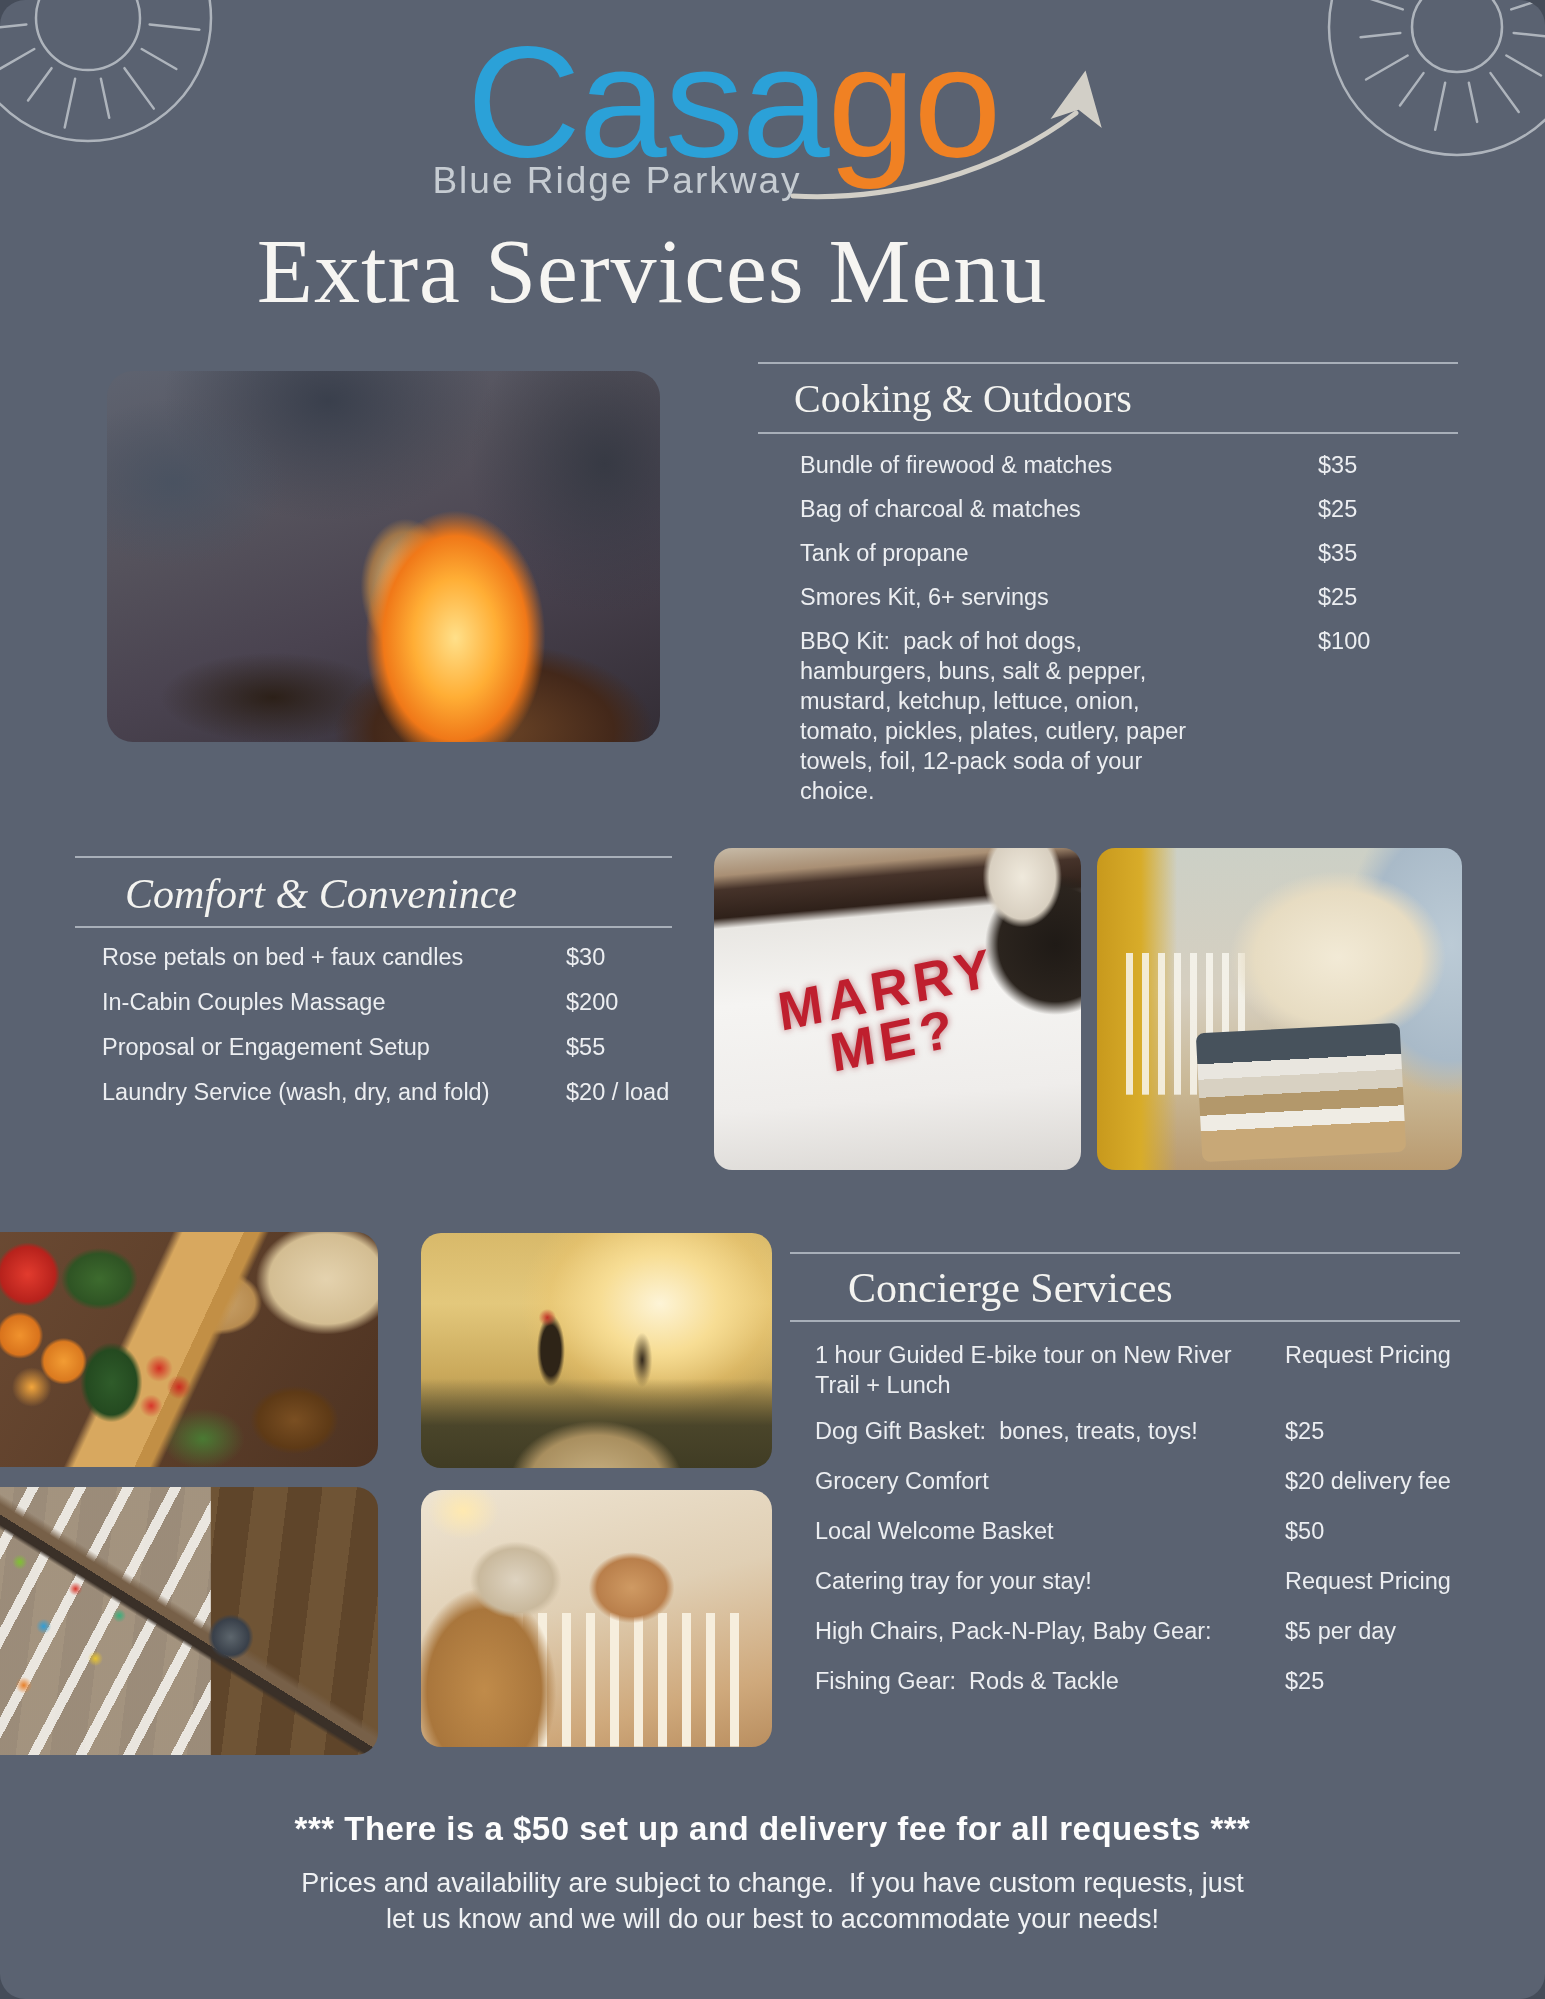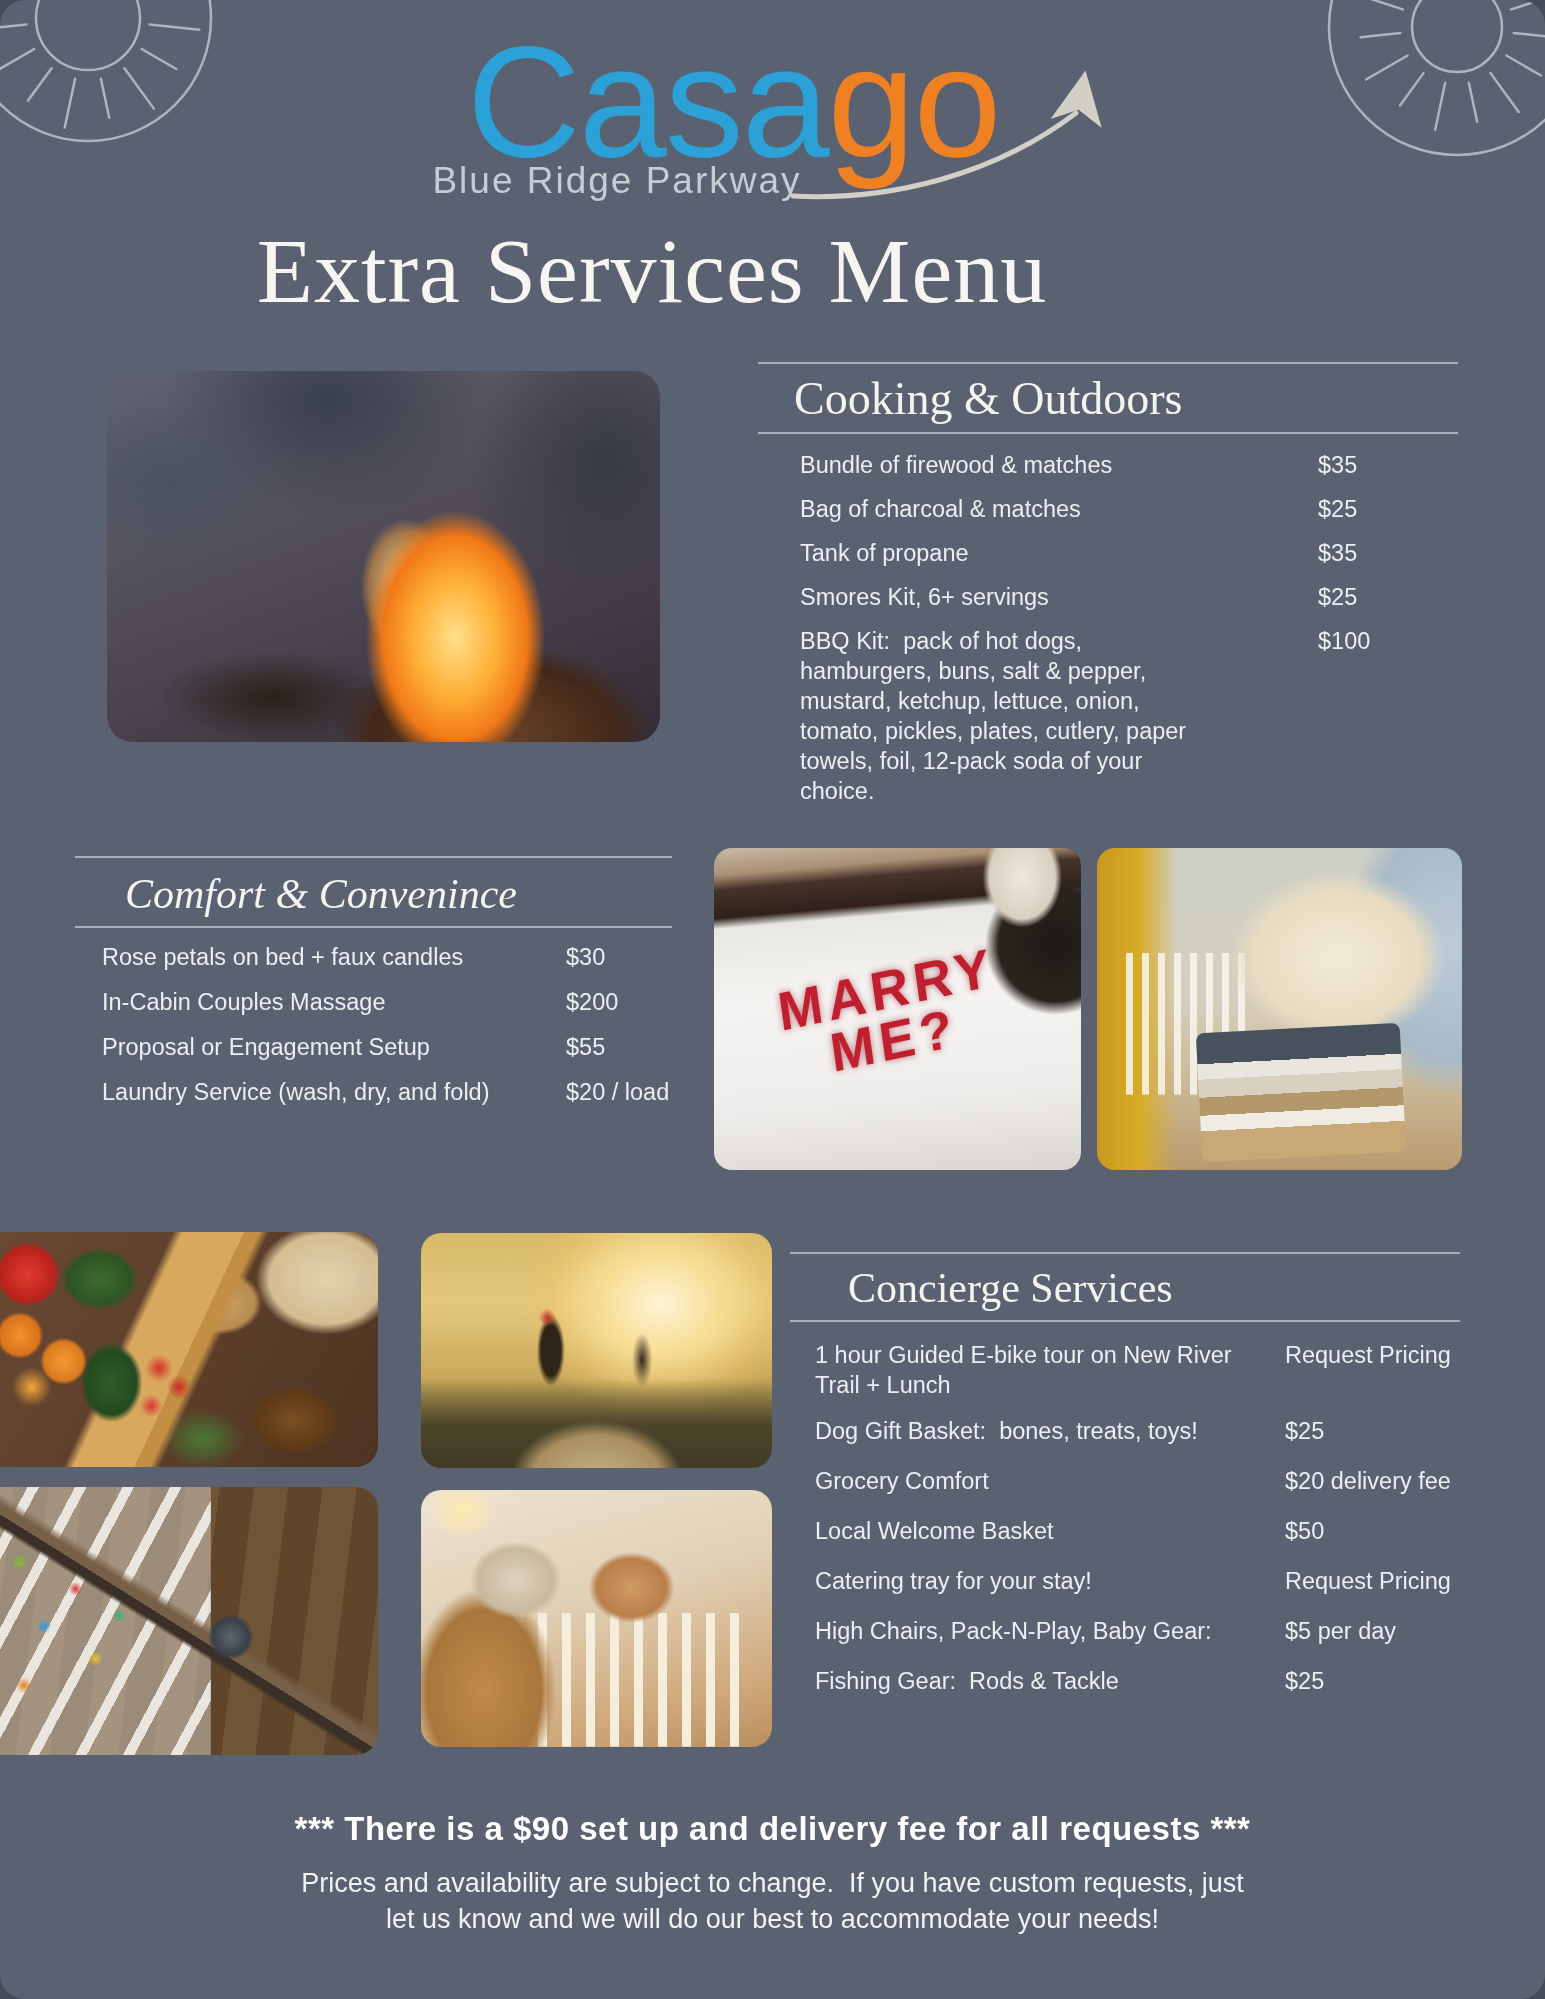--- a/index.html
+++ b/index.html
@@ -22,21 +22,21 @@
   .panel{position:absolute;}
   .rule{height:2px;background:#b6bdc5;opacity:.85;}
   .panel h2{margin:6px 0 0 0;font-family:"Liberation Serif","DejaVu Serif",serif;
             font-weight:400;color:#f3f3f0;}
   .panel .rule2{margin-top:4px;}
   .list{margin-top:16px;}
   .row{position:relative;margin-bottom:14px;}
   .lbl{display:block;font-size:23.5px;line-height:30px;color:#eceef1;white-space:pre-wrap;}
   .prc{position:absolute;top:0;font-size:23.5px;line-height:30px;color:#eceef1;white-space:nowrap;}
   #cooking-panel{left:758px;top:362px;width:700px;}
-  #cooking-panel h2{font-size:46px;line-height:58px;padding-left:36px;}
+  #cooking-panel h2{font-size:40px;line-height:58px;padding-left:36px;}
   #cooking-panel .list{padding-left:42px;}
   #cooking-panel .lbl{width:420px;}
   #cooking-panel .prc{left:518px;}
   #comfort-panel{left:75px;top:856px;width:597px;}
   #comfort-panel h2{font-size:42px;line-height:56px;padding-left:50px;margin-top:8px;font-style:italic;}
   #comfort-panel .list{padding-left:27px;margin-top:14px;}
   #comfort-panel .row{margin-bottom:15px;}
   #comfort-panel .lbl{width:445px;}
   #comfort-panel .prc{left:464px;}
   #concierge-panel{left:790px;top:1252px;width:670px;}
@@ -266,17 +266,17 @@
           <span class="lbl">High Chairs, Pack-N-Play, Baby Gear:</span>
           <span class="prc">$5 per day</span>
         </div>
       <div class="row">
           <span class="lbl">Fishing Gear:  Rods &amp; Tackle</span>
           <span class="prc">$25</span>
         </div>
     </div>
   </section>
 
-  <div class="fee">*** There is a $90 set up and delivery fee for all requests ***</div>
+  <div class="fee">*** There is a $50 set up and delivery fee for all requests ***</div>
   <div class="disc disc2">let us know and we will do our best to accommodate your needs!</div>
   <div class="disc disc1">Prices and availability are subject to change.  If you have custom requests, just</div>
 
 </div>
 
 </body></html>

